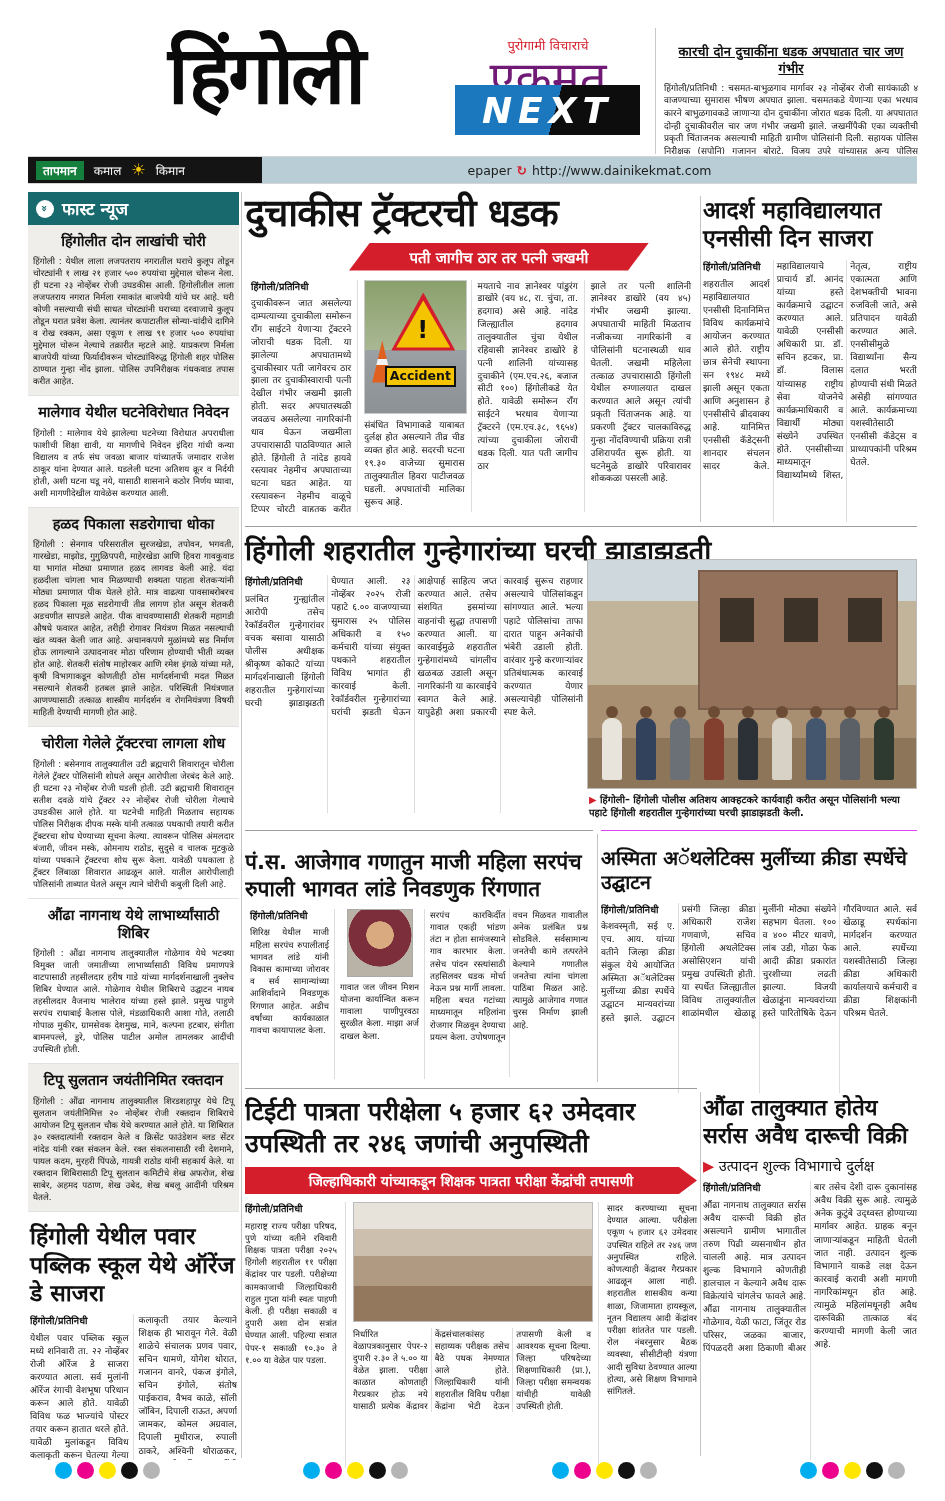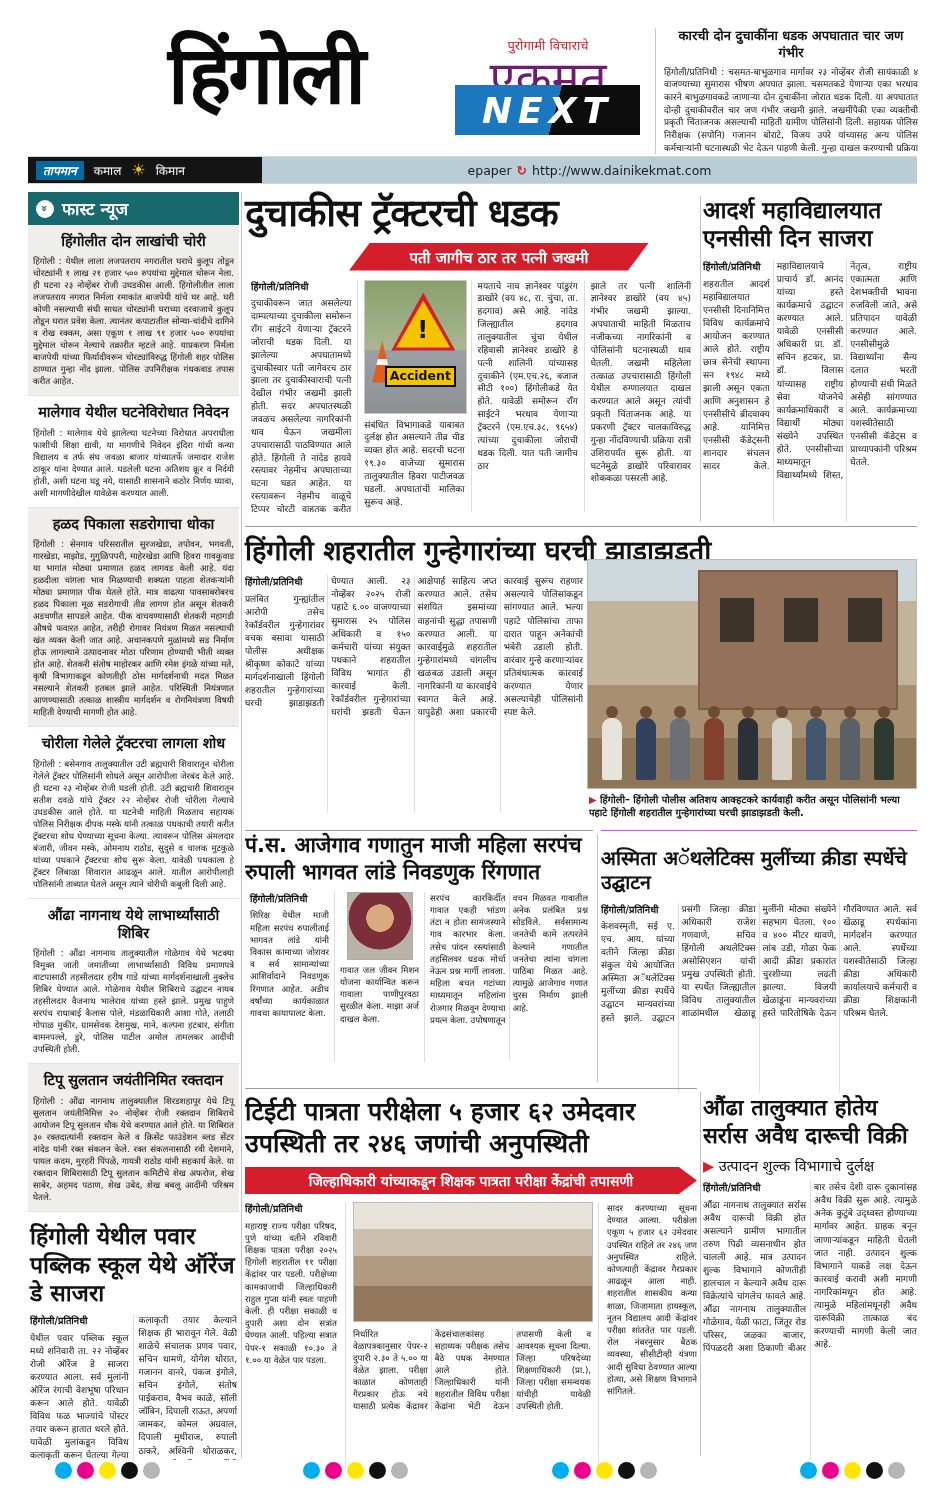--- a/index.html
+++ b/index.html
@@ -13,29 +13,29 @@
   .tagline{color:#d41e2b;font-size:13px;font-weight:400;}
   .brand{color:#701a75;font-size:47px;font-weight:400;line-height:1.05;}
   .next-logo{position:absolute;left:455px;top:85px;width:185px;height:50px;
              background:linear-gradient(105deg,#1b78be 54%,#0d0d0d 54%);
              color:#fff;font-weight:800;font-size:36px;display:flex;align-items:center;
              justify-content:center;letter-spacing:6px;font-style:italic;text-align:right;}
 
   
   .top-brief{position:absolute;left:655px;top:28px;width:254px;height:126px;
              border-left:1px solid #c8c8c8;padding-left:8px;overflow:hidden;}
-  .brief-headline{font-size:13px;font-weight:800;text-align:center;margin:0 0 4px;line-height:1.3;}
+  .brief-headline{font-size:13px;font-weight:800;text-align:center;margin:16px 0 4px;line-height:1.3;text-decoration:underline;}
   .brief-body{font-size:8.9px;line-height:1.42;text-align:justify;margin:0;}
 
   
   .dateline{position:absolute;left:28px;top:156px;width:889px;height:26px;display:flex;
             border-top:1px solid #d5d5d5;border-bottom:1px solid #d5d5d5;font-size:12px;}
   .dl-date{flex:0 0 392px;display:flex;align-items:center;padding-left:128px;font-weight:700;}
   .dl-weather{flex:0 0 218px;background:#141414;color:#fff;display:flex;align-items:center;gap:10px;padding:0 8px;}
-  .temp-chip{background:#0369a1;padding:1px 7px;font-weight:800;font-style:italic;}
+  .temp-chip{background:#15803d;padding:1px 7px;font-weight:800;}
   .sun{color:#f5c400;font-size:16px;line-height:1;}
   .dl-epaper{flex:1;background:#b9cdd6;color:#1c1c1c;display:flex;align-items:center;justify-content:center;gap:5px;font-size:12.5px;}
   .refresh{color:#d41e2b;font-weight:800;}
 
   
   .byline{font-weight:800;font-size:9.6px;margin:0 0 4px;display:block;}
   .jtext{font-size:9px;line-height:1.45;text-align:justify;margin:0;}
   .vrule{position:absolute;width:1px;background:#c4c4c4;}
 
   
@@ -95,21 +95,21 @@
   .bldg{position:absolute;right:18px;top:10px;width:200px;height:140px;background:#93715a;
         box-shadow:inset 0 0 0 2px #7c5f4a;}
   .bldg i{position:absolute;width:34px;height:44px;background:#3c3228;top:28px;}
   .bldg i.w1{left:22px}.bldg i.w2{left:86px}.bldg i.w3{left:150px}
   .person{position:absolute;bottom:8px;width:20px;height:62px;border-radius:9px 9px 2px 2px;}
   .person::before{content:"";position:absolute;top:-12px;left:4px;width:12px;height:12px;border-radius:50%;background:#6d4c35;}
   .raid-caption{position:absolute;right:0;top:266px;width:328px;font-size:9.8px;line-height:1.35;font-weight:600;}
   .cap-arrow{color:#d41e2b;}
 
   
-  .sarp-art{position:absolute;left:245px;top:830px;width:348px;height:252px;border-top:1px solid #9c9c9c;padding-top:1px;overflow:hidden;}
+  .sarp-art{position:absolute;left:245px;top:830px;width:348px;height:252px;border-top:1px solid #9c9c9c;padding-top:18px;overflow:hidden;}
   .sarp-art h2{font-size:21px;font-weight:800;line-height:1.28;margin:0 0 6px;}
   .sarp-cols{display:flex;height:170px;overflow:hidden;}
   .sarp-col{flex:1;font-size:8.6px;line-height:1.42;text-align:justify;padding:0 5px;}
   .sarp-col + .sarp-col{border-left:1px solid #ddd;}
   .portrait{width:64px;height:66px;margin:0 auto 4px;border:1px solid #aaa;
     background:radial-gradient(circle at 50% 38%,#d9a97f 0 26%,#7c2f3a 27% 60%,#b9b2a6 61%);}
 
   .ath-art{position:absolute;left:601px;top:830px;width:316px;height:252px;border-top:1px solid #d946ef;padding-top:16px;overflow:hidden;}
   .ath-art h2{font-size:19.5px;font-weight:800;line-height:1.25;margin:0 0 7px;}
   .ath-body{columns:4;column-gap:7px;column-rule:1px solid #ddd;font-size:8.6px;line-height:1.4;

